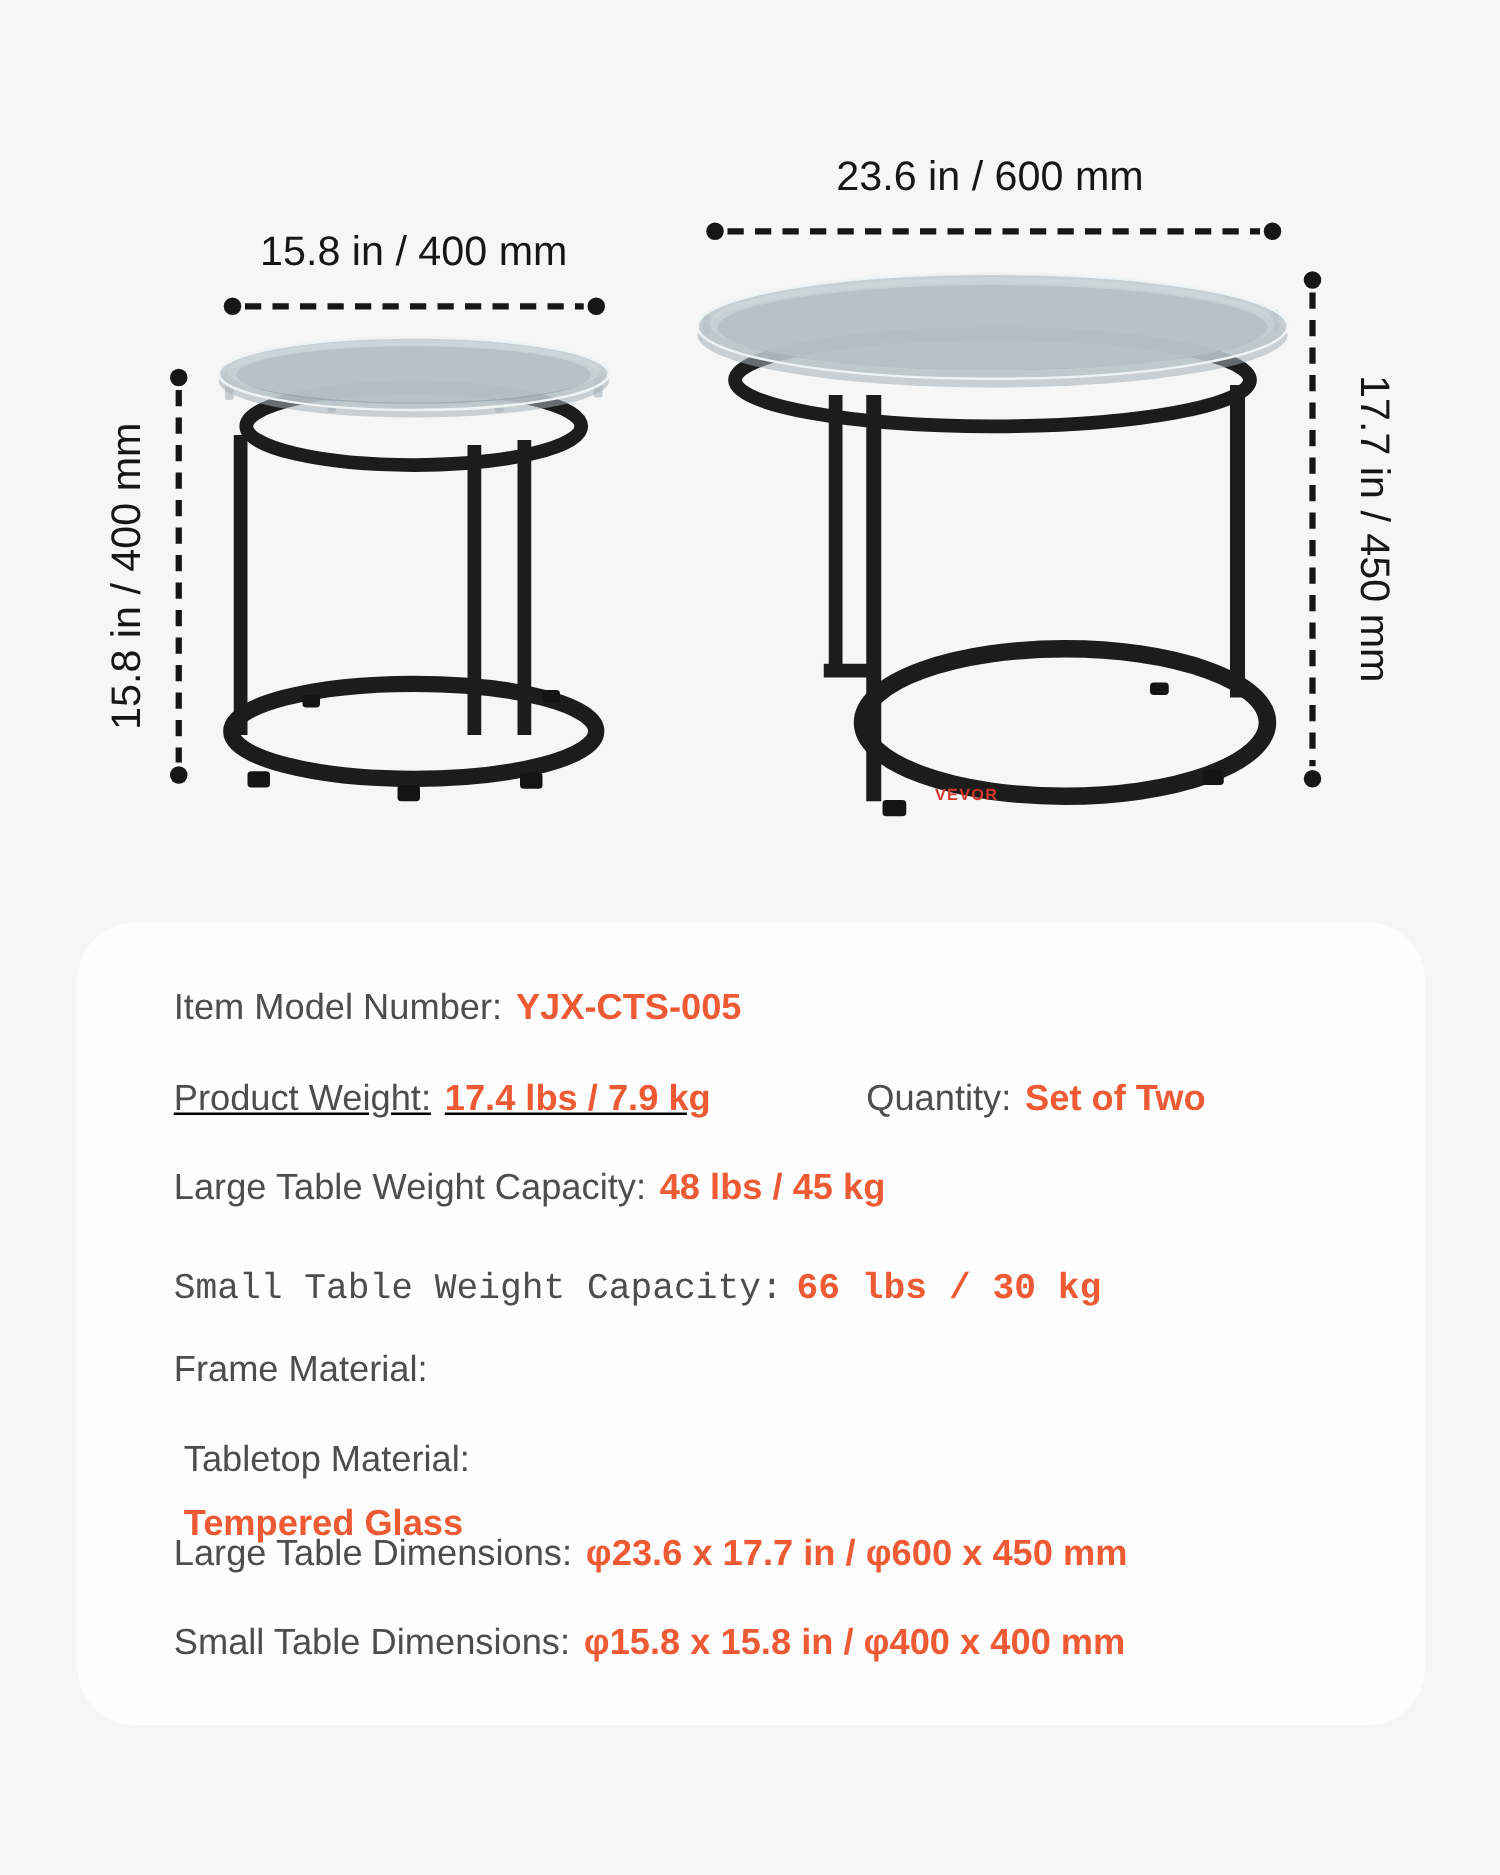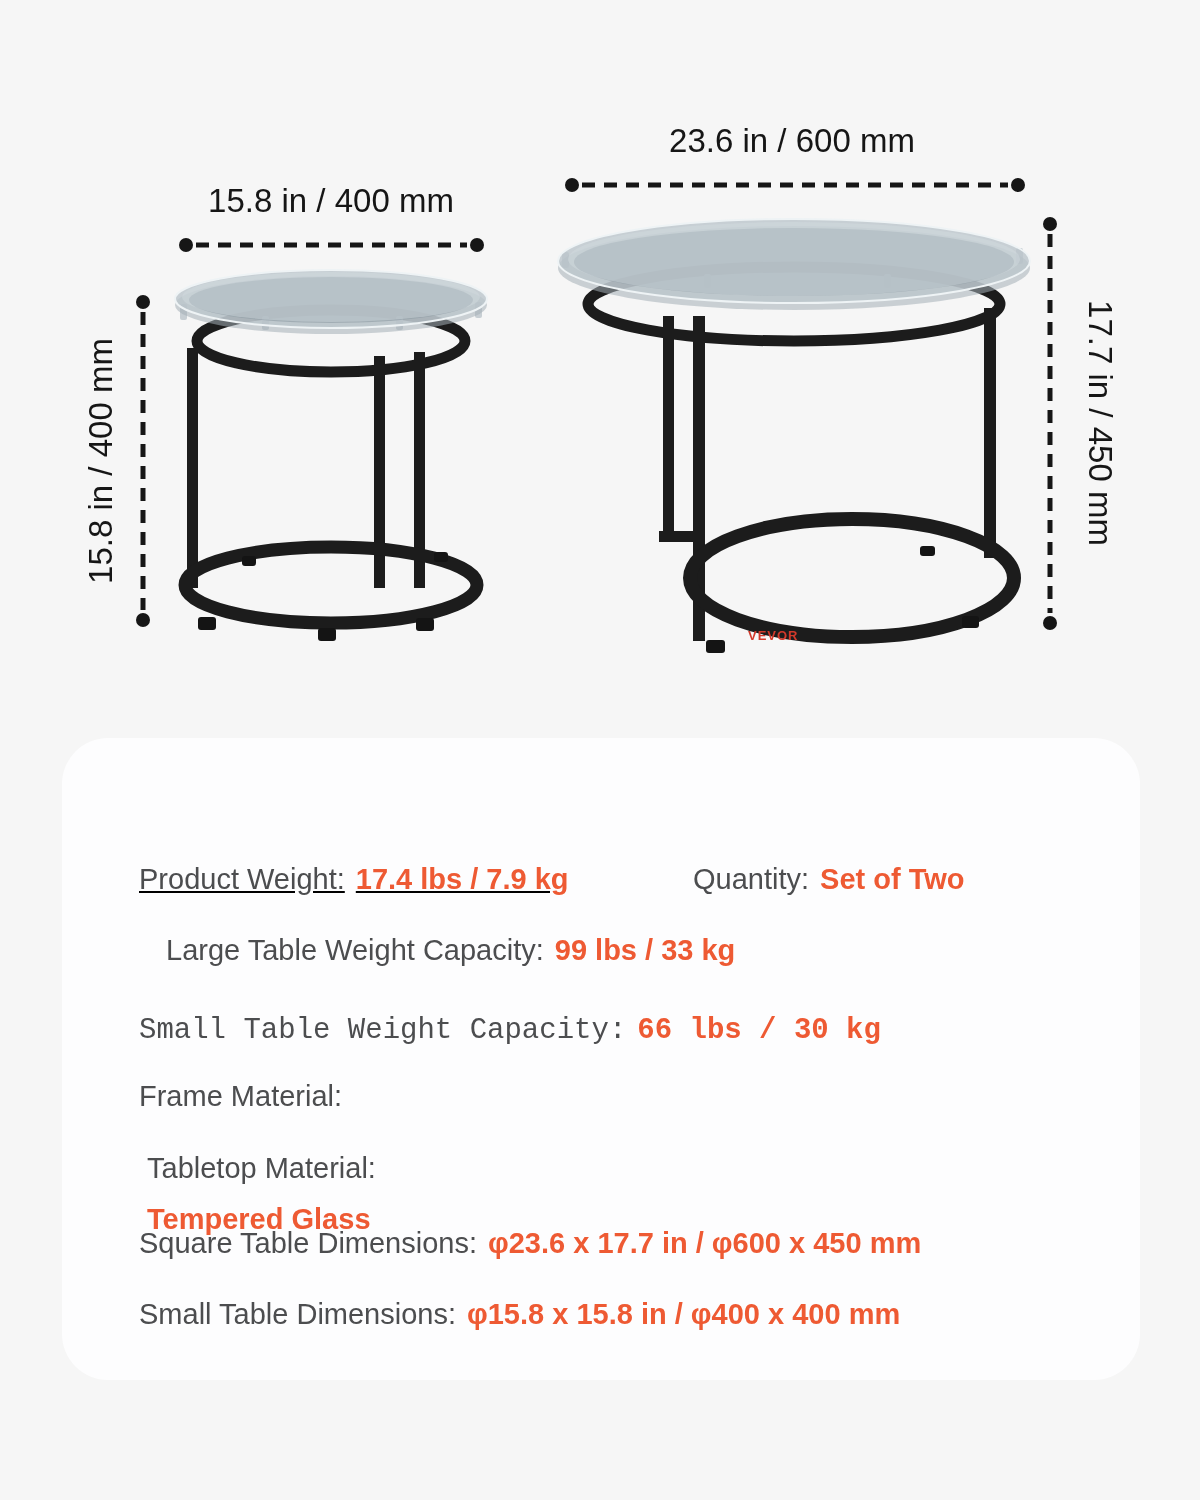--- a/index.html
+++ b/index.html
@@ -115,52 +115,56 @@
 
     <div class="dim-label" style="left:642px;top:119px;width:300px;">23.6 in / 600 mm</div>
 
     <div class="dim-label rot-ccw" style="left:-69px;top:439px;width:340px;">15.8 in / 400 mm</div>
 
     <div class="dim-label rot-cw" style="left:885px;top:401px;width:430px;">17.7 in / 450 mm</div>
   </section>
 
   <section class="spec-card">
 
+    <div class="spec-row" style="top:48px;">
+      <span class="lbl">Item Model Number:</span>
+      <span class="val">YJX-CTS-005</span>
+    </div>
 
     <div class="spec-row" style="top:121px;text-decoration:underline;">
       <span class="lbl">Product Weight:</span>
       <span class="val">17.4 lbs / 7.9 kg</span>
     </div>
 
     <div class="spec-row" style="top:121px;left:631px;">
       <span class="lbl">Quantity:</span>
       <span class="val">Set of Two</span>
     </div>
 
-    <div class="spec-row" style="top:192px;margin-left:27px;">
+    <div class="spec-row" style="top:192px;">
       <span class="lbl">Large Table Weight Capacity:</span>
-      <span class="val">99 lbs / 33 kg</span>
+      <span class="val">48 lbs / 45 kg</span>
     </div>
 
     <div class="spec-row" style="top:273px;font-family:Liberation Mono, monospace;">
       <span class="lbl">Small Table Weight Capacity:</span>
       <span class="val">66 lbs / 30 kg</span>
     </div>
 
     <div class="spec-row" style="top:338px;">
       <span class="lbl">Frame Material:</span>
     </div>
 
     <div class="spec-row" style="top:410px;left:85px;flex-direction:column;">
       <span class="lbl">Tabletop Material:</span>
       <span class="val">Tempered Glass</span>
     </div>
 
     <div class="spec-row" style="top:485px;">
-      <span class="lbl">Square Table Dimensions:</span>
+      <span class="lbl">Large Table Dimensions:</span>
       <span class="val">φ23.6 x 17.7 in / φ600 x 450 mm</span>
     </div>
 
     <div class="spec-row" style="top:556px;">
       <span class="lbl">Small Table Dimensions:</span>
       <span class="val">φ15.8 x 15.8 in / φ400 x 400 mm</span>
     </div>
 
   </section>
 </div>

